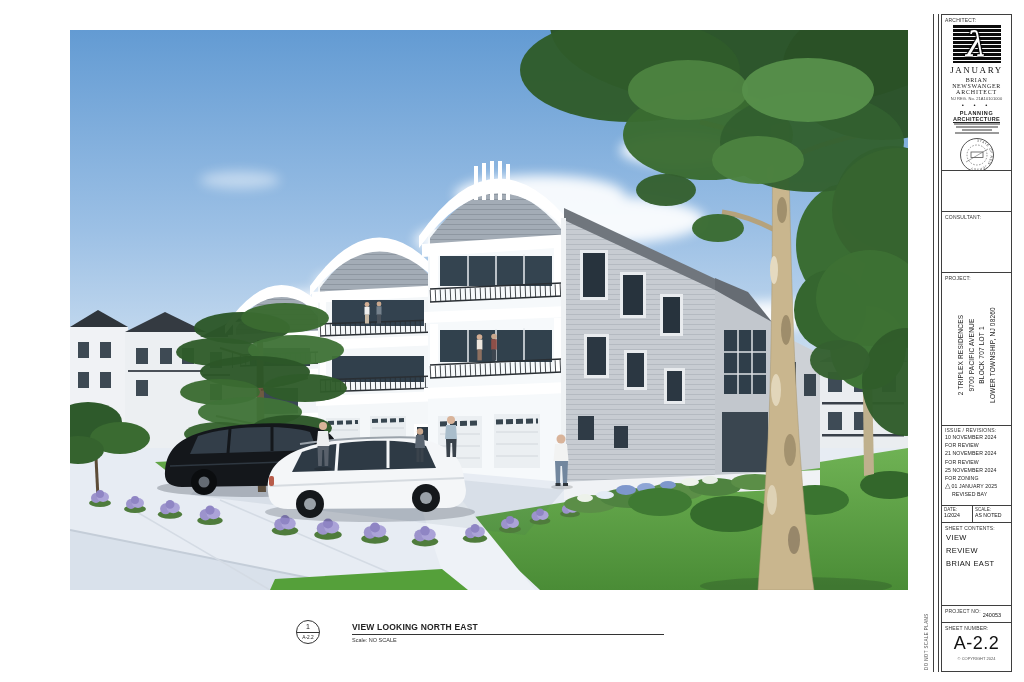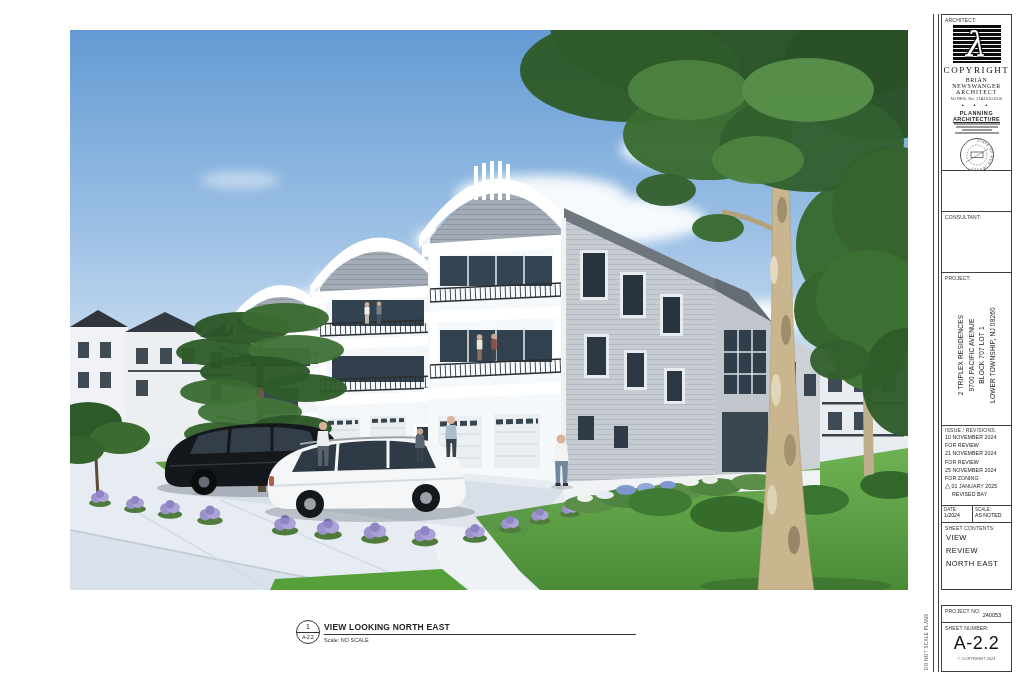--- a/index.html
+++ b/index.html
@@ -16,21 +16,21 @@
   .titleblock{position:absolute;left:941px;top:14px;width:71px;height:658px;background:#fff;}
   .tb-sec{position:absolute;left:0;width:100%;box-sizing:border-box;
           border:1px solid #3F3F3F;background:#fff;overflow:hidden;}
   .tb-label{font-size:5px;letter-spacing:.2px;color:#333;padding:2px 0 0 3px;}
   .sec-architect{top:0;height:157px;text-align:center;}
   .sec-blank{top:156px;height:42px;}
   .sec-consultant{top:197px;height:62px;}
   .sec-project{top:258px;height:154px;}
   .sec-revisions{top:411px;height:81px;}
   .sec-datescale{top:491px;height:18px;display:flex;}
-  .sec-contents{top:508px;height:68px;}
+  .sec-contents{top:508px;height:84px;}
   .sec-projno{top:591px;height:18px;}
   .sec-sheetno{top:608px;height:50px;text-align:center;}
 
   .logo{width:48px;height:38px;margin:2px auto 0;position:relative;
         background:repeating-linear-gradient(180deg,#0B0B0B 0 3px,#FBFBFB 3px 4px);}
   .logo-glyph{position:absolute;inset:0;display:flex;align-items:center;justify-content:center;
         font-family:"DejaVu Serif",serif;font-style:italic;font-size:33px;line-height:1;color:#fff;
         text-shadow:0 0 2px #000,1px 0 1px #000,-1px 0 1px #000;}
   .firm{font-family:"Liberation Serif",serif;font-size:9px;letter-spacing:1.6px;margin-top:2px;color:#111;}
   .arch-name{font-family:"Liberation Serif",serif;font-size:6px;letter-spacing:.6px;margin-top:2px;}
@@ -59,21 +59,21 @@
   .pn-row{display:flex;align-items:flex-start;}
   .pn-val{font-size:5.5px;margin:6px 0 0 2px;color:#111;}
   .sheetno-big{font-size:18px;letter-spacing:.5px;margin-top:2px;color:#111;}
   .copyright{font-size:4px;color:#555;margin-top:2px;}
 
   .side-note{position:absolute;left:924px;top:592px;width:9px;height:78px;
              writing-mode:vertical-rl;transform:rotate(180deg);
              font-size:4.5px;letter-spacing:.4px;color:#555;}
 
   
-  .view-label{position:absolute;left:296px;top:620px;display:flex;align-items:flex-start;}
+  .view-label{position:absolute;left:296px;top:620px;display:flex;align-items:flex-start;gap:28px;}
   .detail-bubble{width:24px;height:24px;border:1px solid #333;border-radius:50%;
                  text-align:center;box-sizing:border-box;flex:0 0 auto;}
   .bubble-num{font-size:7px;line-height:11px;border-bottom:1px solid #333;}
   .bubble-ref{font-size:4.8px;line-height:9px;}
   .vl-text{margin-left:4px;margin-top:2px;}
   .vl-title{font-size:8.5px;font-weight:bold;letter-spacing:.2px;color:#222;}
   .vl-rule{width:312px;height:1px;background:#333;margin-top:2px;}
   .vl-scale{font-size:5.5px;color:#333;margin-top:1.5px;}
 </style>
 </head>
@@ -529,21 +529,21 @@
 
 <div class="tb-rule"></div>
 
 <div class="titleblock">
 
   <div class="tb-sec sec-architect">
     <div class="tb-label" style="text-align:left">ARCHITECT:</div>
     <div class="logo">
       <span class="logo-glyph">λ</span>
     </div>
-    <div class="firm">COPYRIGHT</div>
+    <div class="firm">JANUARY</div>
     <div class="arch-name">BRIAN NEWSWANGER</div>
     <div class="arch-title">ARCHITECT</div>
     <div class="arch-reg">NJ REG. No. 21A10101000</div>
     <div class="dots">• • •</div>
     <div class="practice1">PLANNING</div>
     <div class="practice2">ARCHITECTURE</div>
     <div class="addr-bar" style="width:46px"></div>
     <div class="addr-bar" style="width:42px"></div>
     <div class="addr-bar" style="width:30px"></div>
     <div class="addr-bar" style="width:44px"></div>
@@ -600,21 +600,21 @@
     <div class="ds-cell">
       <div class="ds-lab">SCALE:</div>
       <div class="ds-val">AS NOTED</div>
     </div>
   </div>
 
   <div class="tb-sec sec-contents">
     <div class="tb-label">SHEET CONTENTS:</div>
     <div class="sc-line">VIEW</div>
     <div class="sc-line">REVIEW</div>
-    <div class="sc-line">NORTH EAST</div>
+    <div class="sc-line">BRIAN EAST</div>
   </div>
 
   <div class="tb-sec sec-projno">
     <div class="pn-row">
       <div class="tb-label">PROJECT NO:</div>
       <div class="pn-val">240053</div>
     </div>
   </div>
 
   <div class="tb-sec sec-sheetno">

